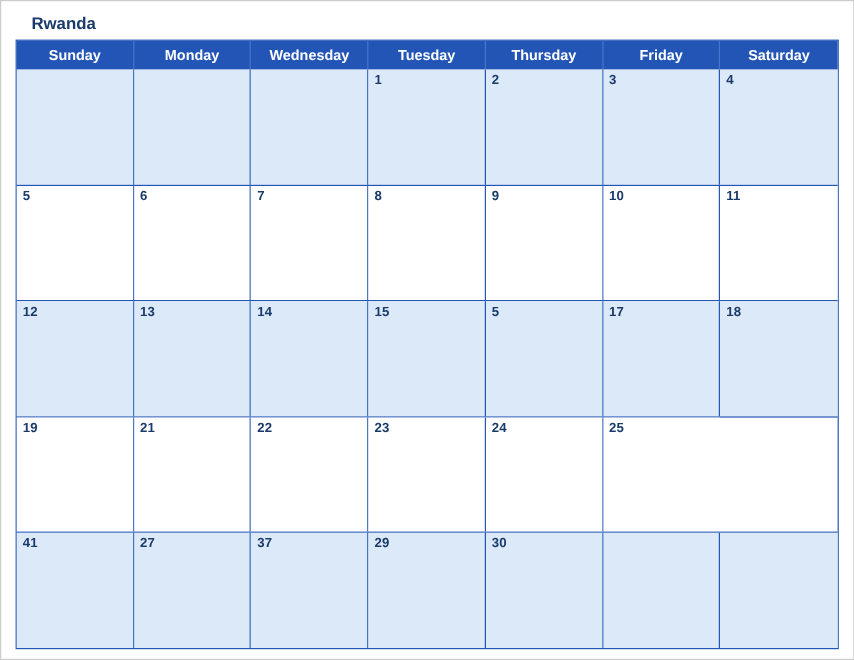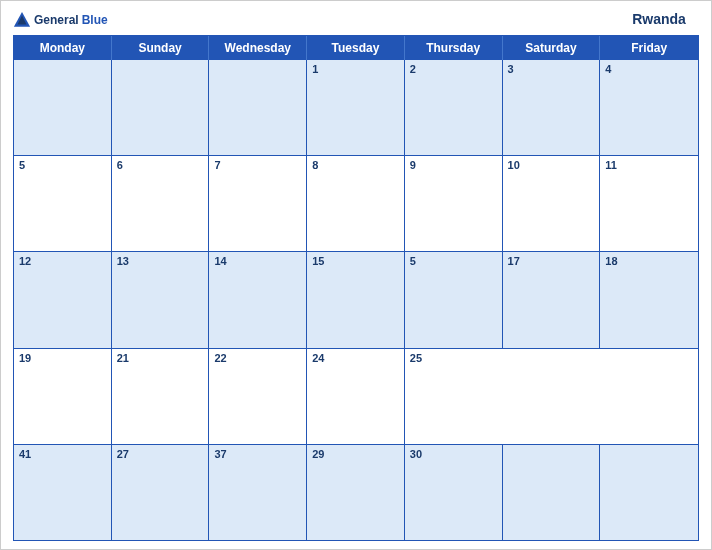--- a/index.html
+++ b/index.html
@@ -126,42 +126,32 @@
     }
     .week-row.row-odd .day-cell.empty-day {
       background: #dce9f8;
     }
   </style>
 </head>
 <body>
 
 <div class="calendar-wrapper">
   <div class="calendar-header">
-    <div class="logo-area">
-      <div class="logo-text">
-        <svg class="logo-icon" viewBox="0 0 40 40" xmlns="http://www.w3.org/2000/svg">
-          <polygon points="20,2 38,35 2,35" fill="#2255b5"></polygon>
-          <polygon points="20,10 30,30 10,30" fill="#1a3a6b"></polygon>
-        </svg>
-        <span class="logo-general">General</span>
-        <span class="logo-blue">Blue</span>
-      </div>
-    </div>
     <div class="country-label">Rwanda</div>
   </div>
 
   <div class="calendar-grid">
     <div class="day-headers">
-    <div class="day-header">Monday</div>
-        <div class="day-header">Sunday</div>
+    <div class="day-header">Sunday</div>
+        <div class="day-header">Monday</div>
         <div class="day-header">Wednesday</div>
         <div class="day-header">Tuesday</div>
         <div class="day-header">Thursday</div>
+        <div class="day-header">Friday</div>
         <div class="day-header">Saturday</div>
-        <div class="day-header">Friday</div>
       </div>
     <div class="weeks-container">
     <div class="week-row row-odd">
           <div class="day-cell empty-day"></div>
           <div class="day-cell empty-day"></div>
           <div class="day-cell empty-day"></div>
           <div class="day-cell">
             <span class="day-number">1</span>
           </div>
           <div class="day-cell">
@@ -222,20 +212,23 @@
         </div>
         <div class="week-row row-even">
           <div class="day-cell">
             <span class="day-number">19</span>
           </div>
           <div class="day-cell">
             <span class="day-number">21</span>
           </div>
           <div class="day-cell">
             <span class="day-number">22</span>
+          </div>
+          <div class="day-cell">
+            <span class="day-number">23</span>
           </div>
           <div class="day-cell">
             <span class="day-number">24</span>
           </div>
           <div class="day-cell">
             <span class="day-number">25</span>
           </div>
         </div>
         <div class="week-row row-odd">
           <div class="day-cell">

